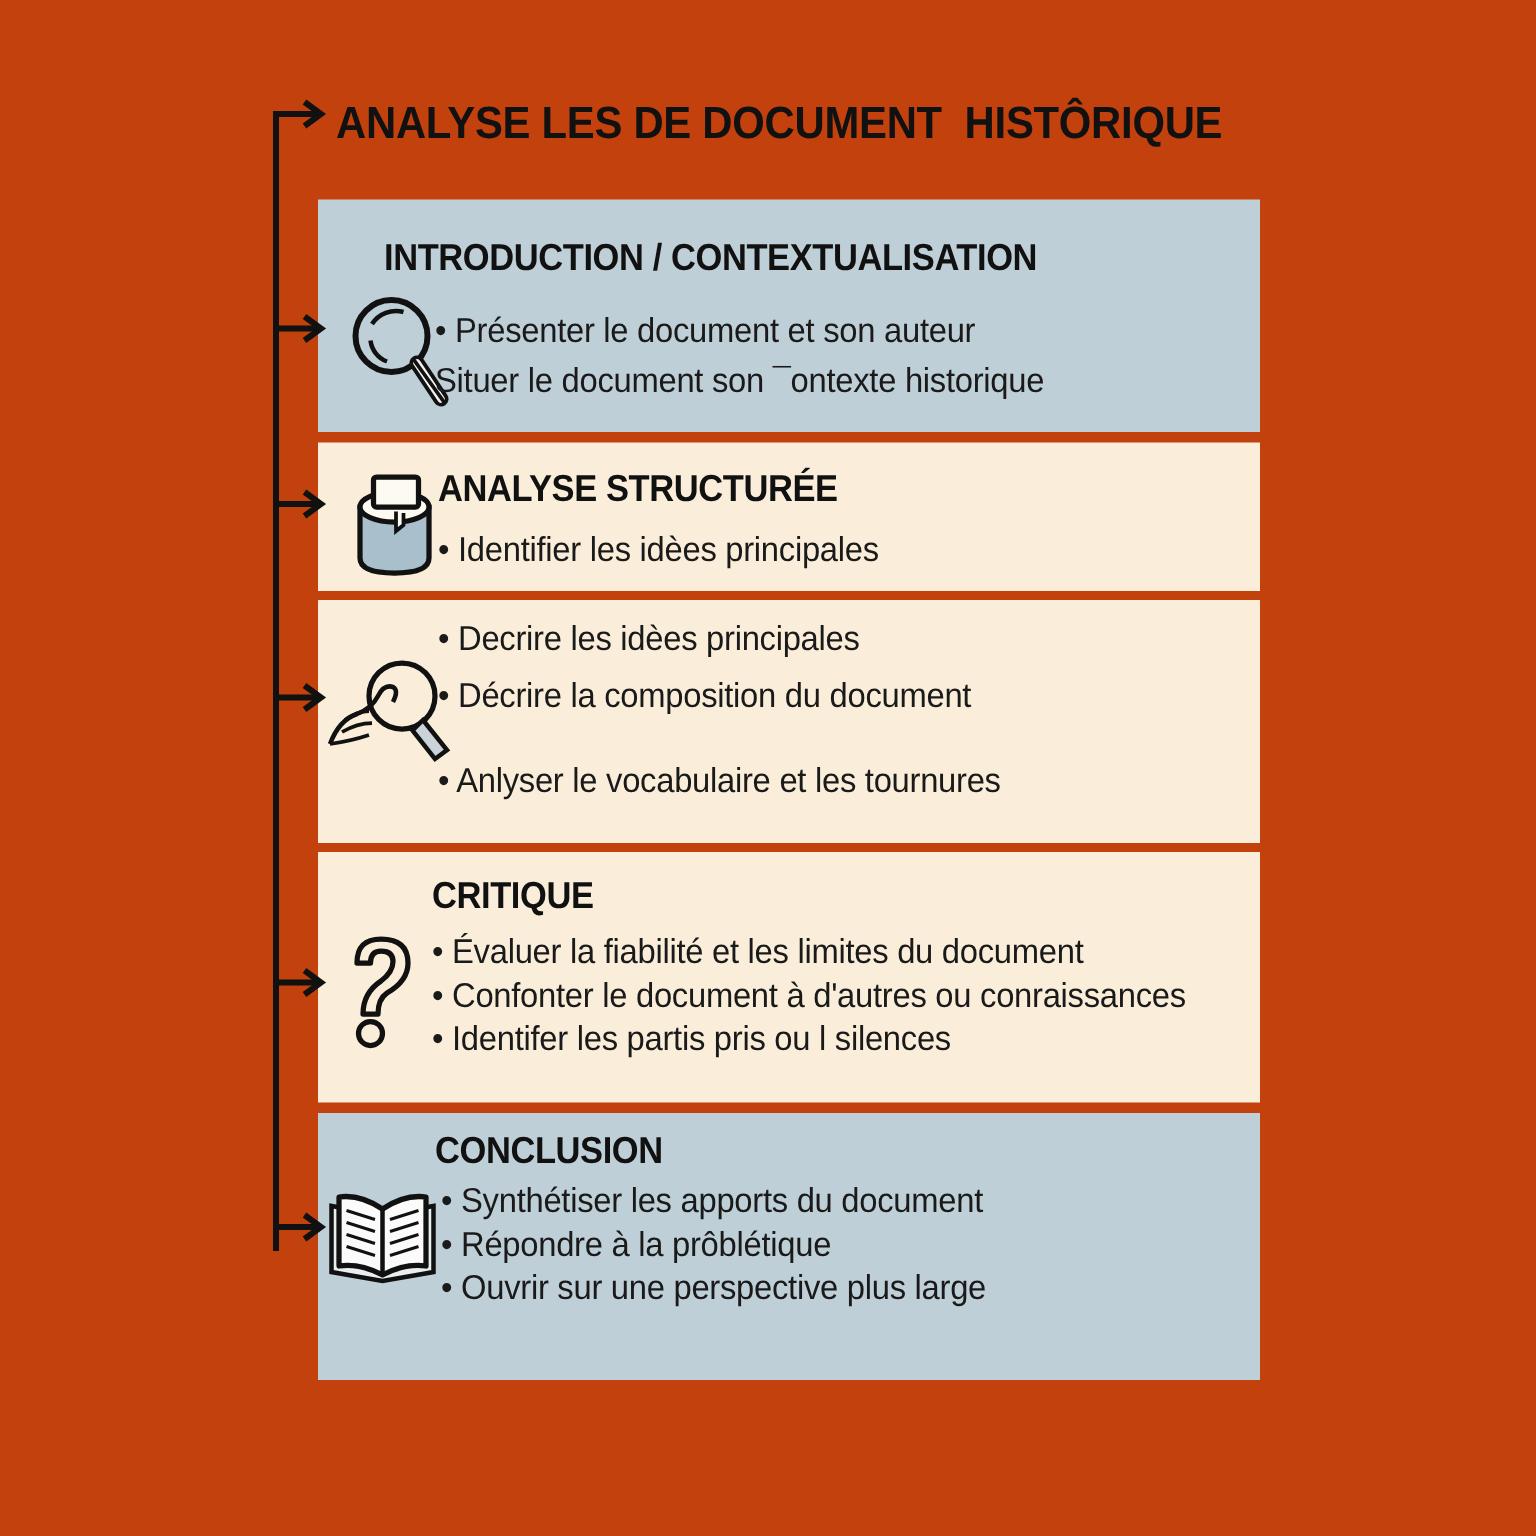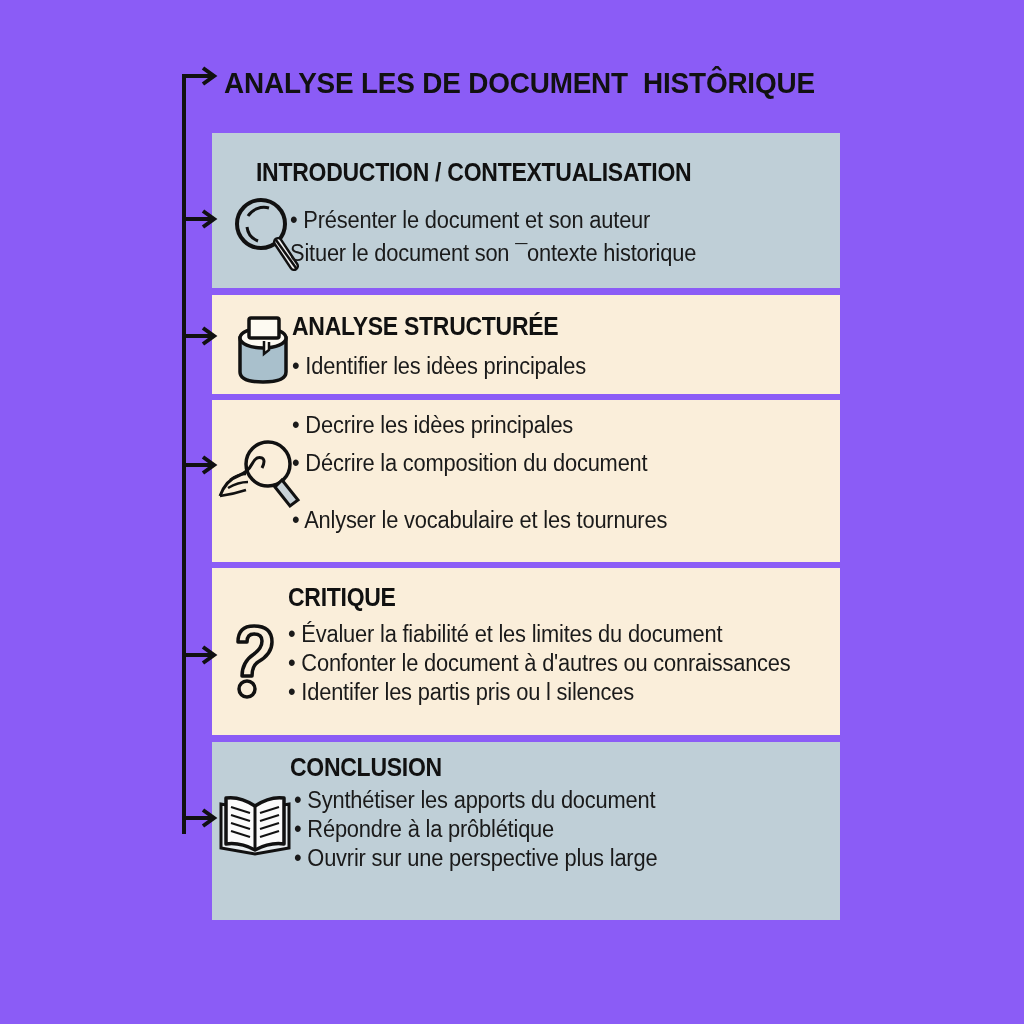--- a/index.html
+++ b/index.html
@@ -7,21 +7,21 @@
     padding: 0;
     background: #ffffff;
   }
   body {
     font-family: "Liberation Sans", sans-serif;
   }
   #canvas {
     position: relative;
     width: 1024px;
     height: 1024px;
-    background: #8b5cf6;
+    background: #c2410c;
     overflow: hidden;
   }
 
   
   .title {
     position: absolute;
     left: 224px;
     top: 66px;
     font-size: 30px;
     font-weight: bold;

